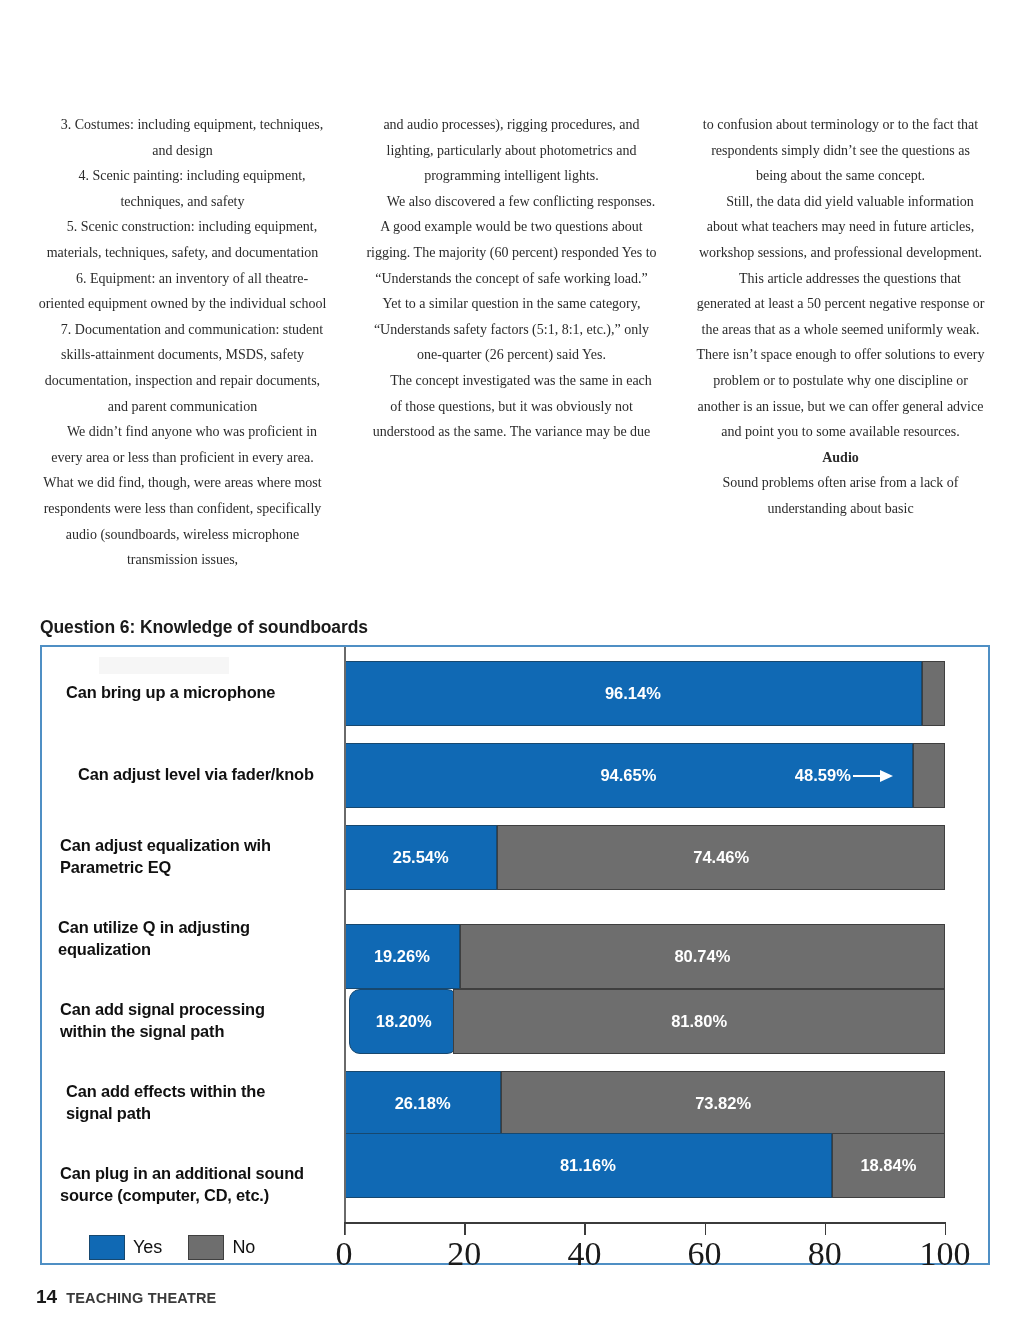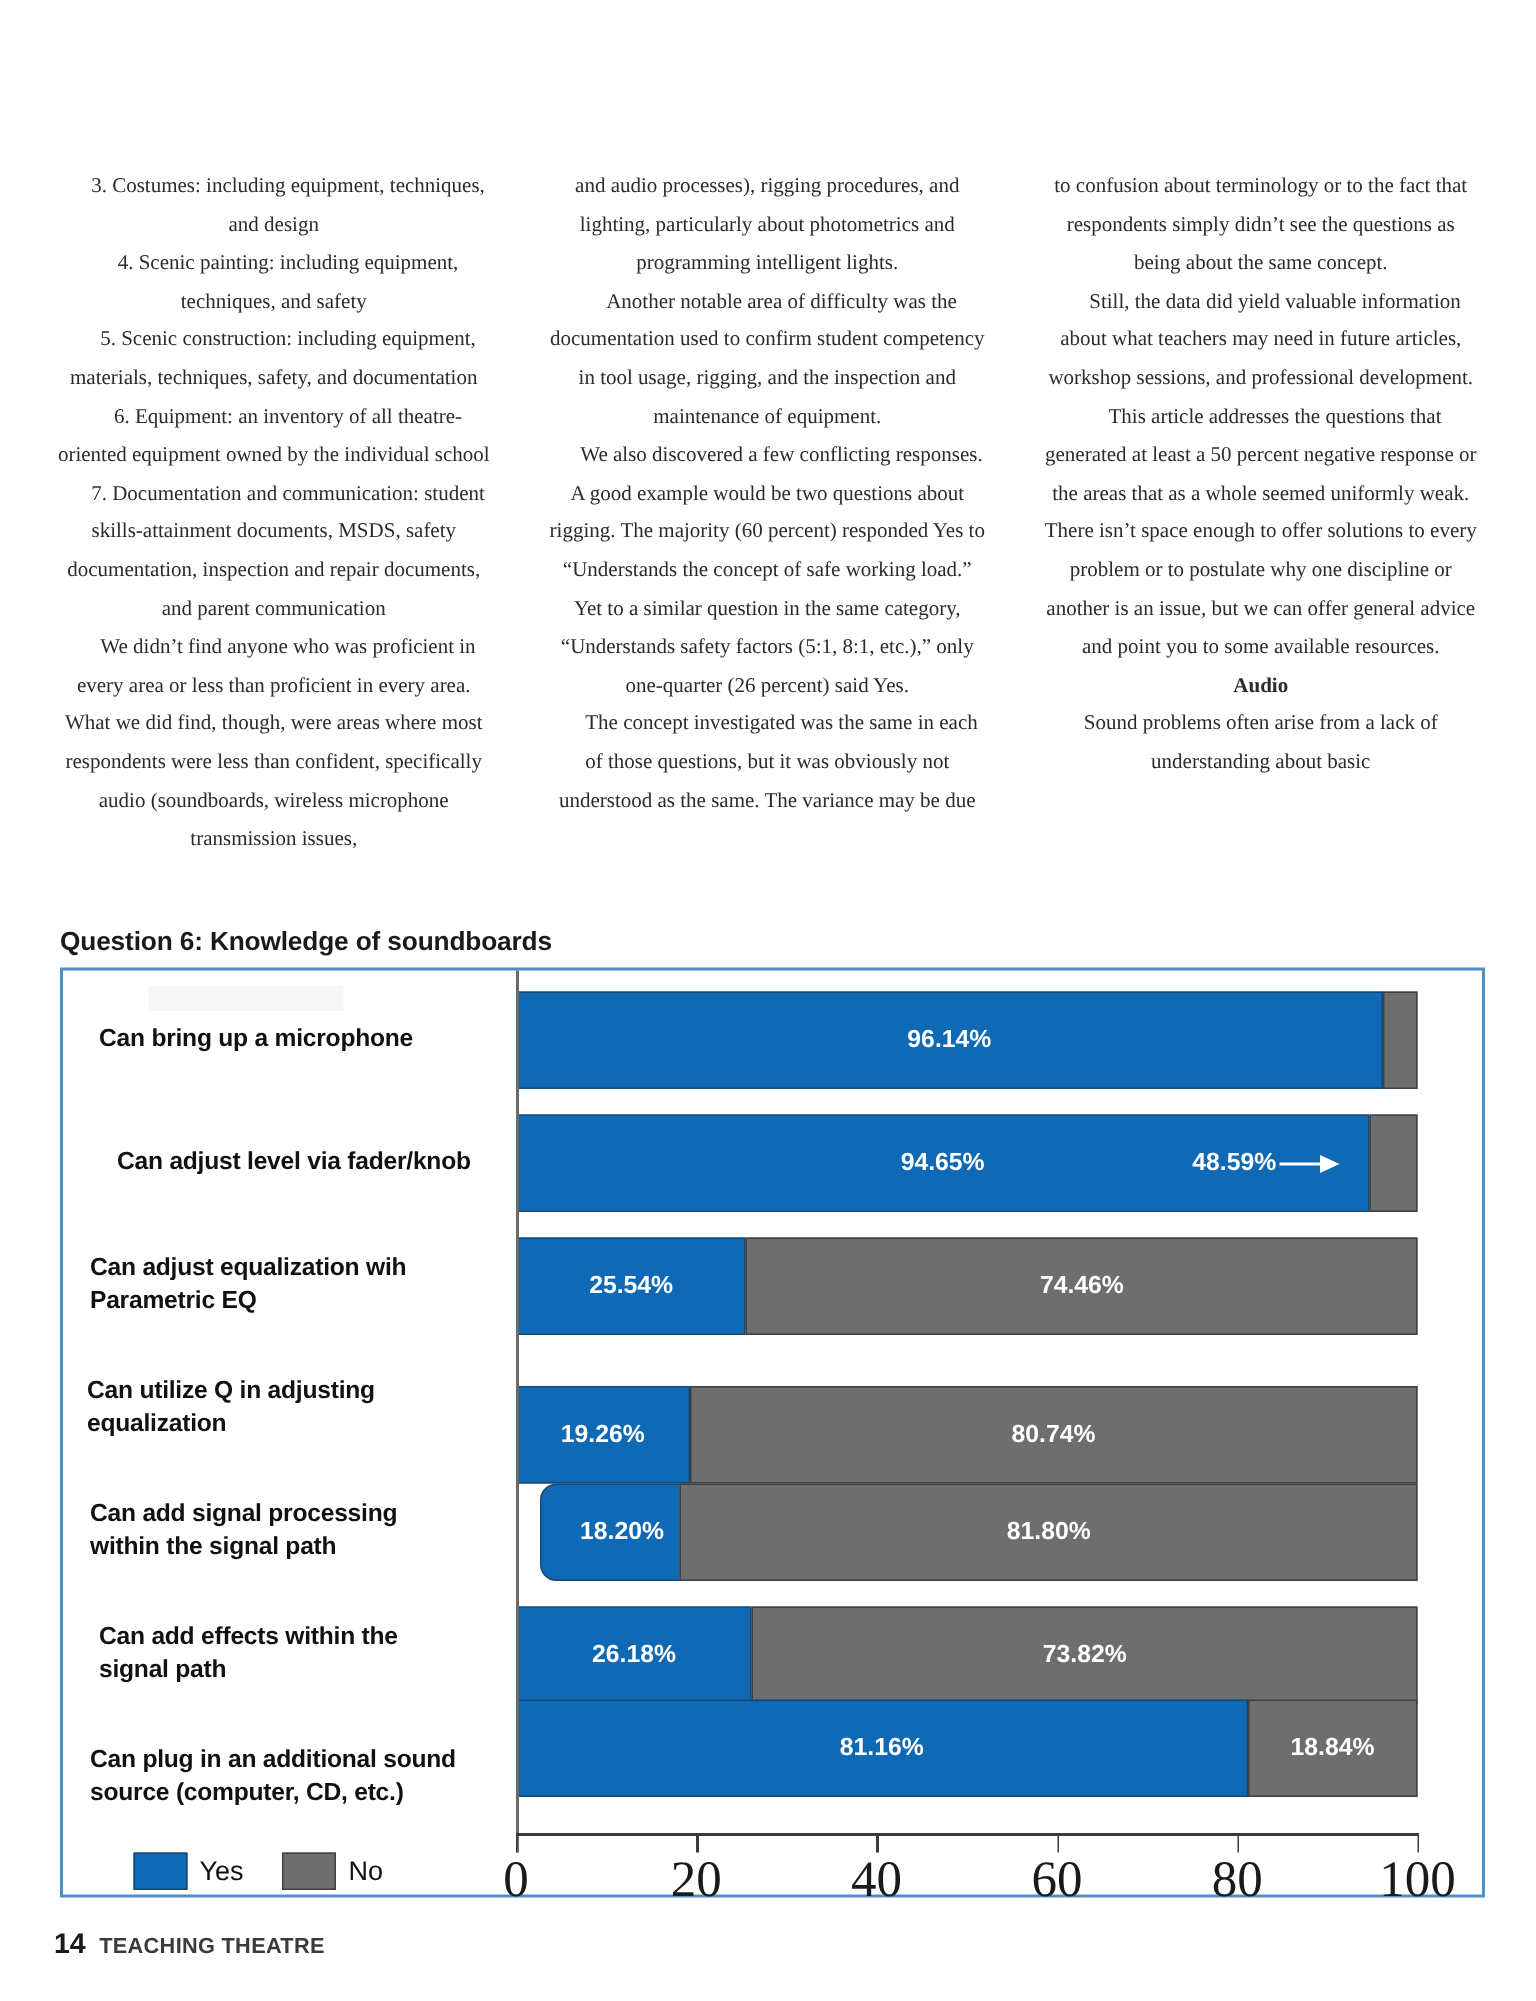--- a/index.html
+++ b/index.html
@@ -273,21 +273,20 @@
     <p class="indent">3. Costumes: including equipment, techniques, and design</p>
     <p class="indent">4. Scenic painting: including equipment, techniques, and safety</p>
     <p class="indent">5. Scenic construction: including equipment, materials, techniques, safety, and documentation</p>
     <p class="indent">6. Equipment: an inventory of all theatre-oriented equipment owned by the individual school</p>
     <p class="indent">7. Documentation and communication: student skills-attainment documents, MSDS, safety documentation, inspection and repair documents, and parent communication</p>
     <p class="indent">We didn’t find anyone who was proficient in every area or less than proficient in every area. What we did find, though, were areas where most respondents were less than confident, specifically audio (soundboards, wireless microphone transmission issues,</p>
   </div>
 
   <div class="col">
     <p>and audio processes), rigging procedures, and lighting, particularly about photometrics and programming intelligent lights.</p>
-    <p class="indent">Another notable area of difficulty was the documentation used to confirm student competency in tool usage, rigging, and the inspection and maintenance of equipment.</p>
     <p class="indent">We also discovered a few conflicting responses. A good example would be two questions about rigging. The majority (60 percent) responded Yes to “Understands the concept of safe working load.” Yet to a similar question in the same category, “Understands safety factors (5:1, 8:1, etc.),” only one-quarter (26 percent) said Yes.</p>
     <p class="indent">The concept investigated was the same in each of those questions, but it was obviously not understood as the same. The variance may be due</p>
   </div>
 
   <div class="col">
     <p>to confusion about terminology or to the fact that respondents simply didn’t see the questions as being about the same concept.</p>
     <p class="indent">Still, the data did yield valuable information about what teachers may need in future articles, workshop sessions, and professional development.</p>
     <p class="indent">This article addresses the questions that generated at least a 50 percent negative response or the areas that as a whole seemed uniformly weak. There isn’t space enough to offer solutions to every problem or to postulate why one discipline or another is an issue, but we can offer general advice and point you to some available resources.</p>
     <p class="subhead">Audio</p>
     <p>Sound problems often arise from a lack of understanding about basic</p>
@@ -354,21 +353,21 @@
         </div>
         <div class="bar-row" style="top: 260px; margin-top: 17px;">
           <div class="seg yes" style="left: 0px; width: 115.753px;">
             <span class="seg-label" style="position: absolute; left: 50%; transform: translateX(-50%);">19.26%</span>
           </div>
           <div class="seg no" style="left: 115.753px; width: 485.247px;">
             <span class="seg-label">80.74%</span>
           </div>
         </div>
         <div class="bar-row" style="top: 342px;">
-          <div class="seg yes" style="left: 16px; width: 109.382px; border-radius: 11px;">
+          <div class="seg yes" style="left: 5px; width: 109.382px; border-radius: 11px;">
             <span class="seg-label" style="position: absolute; left: 50%; transform: translateX(-50%);">18.20%</span>
           </div>
           <div class="seg no" style="left: 109.382px; width: 491.618px;">
             <span class="seg-label">81.80%</span>
           </div>
         </div>
         <div class="bar-row" style="top: 424px;">
           <div class="seg yes" style="left: 0px; width: 157.342px;">
             <span class="seg-label" style="position: absolute; left: 50%; transform: translateX(-50%);">26.18%</span>
           </div>

